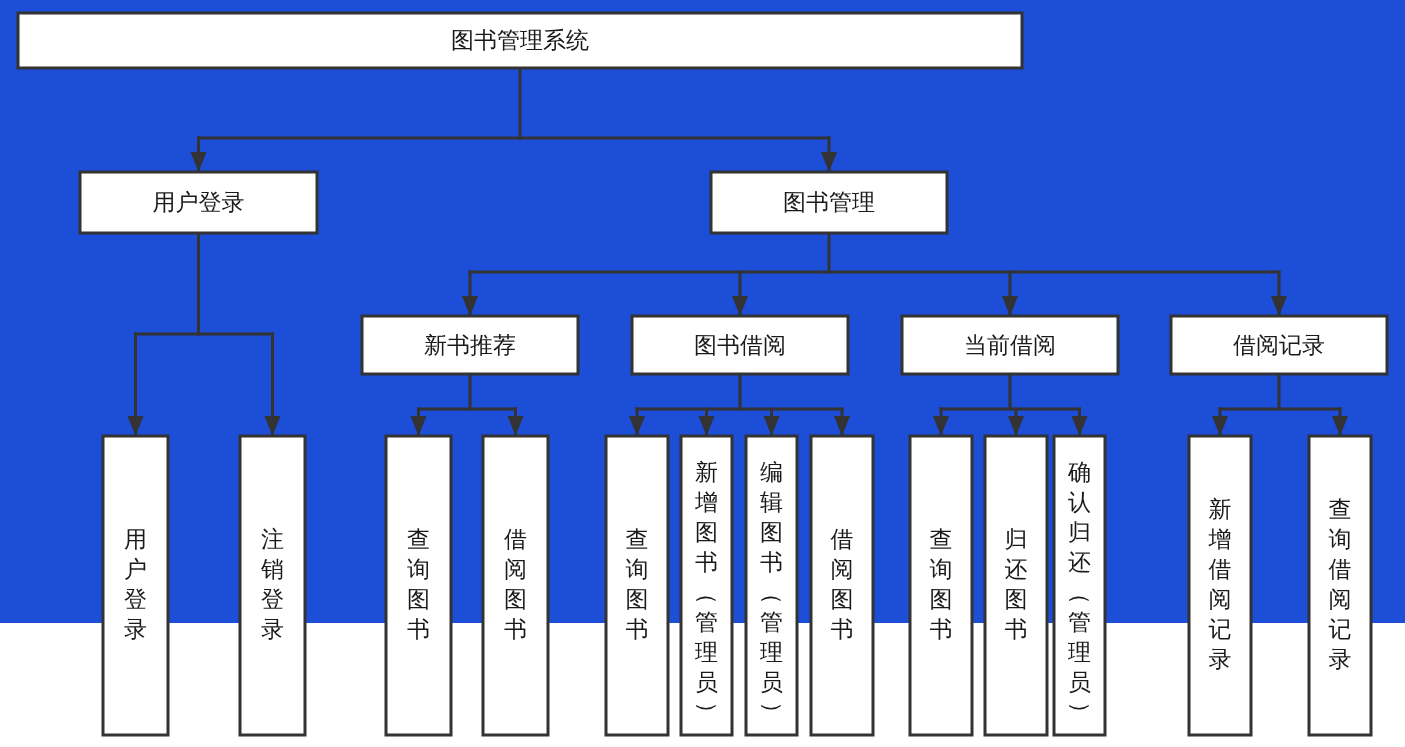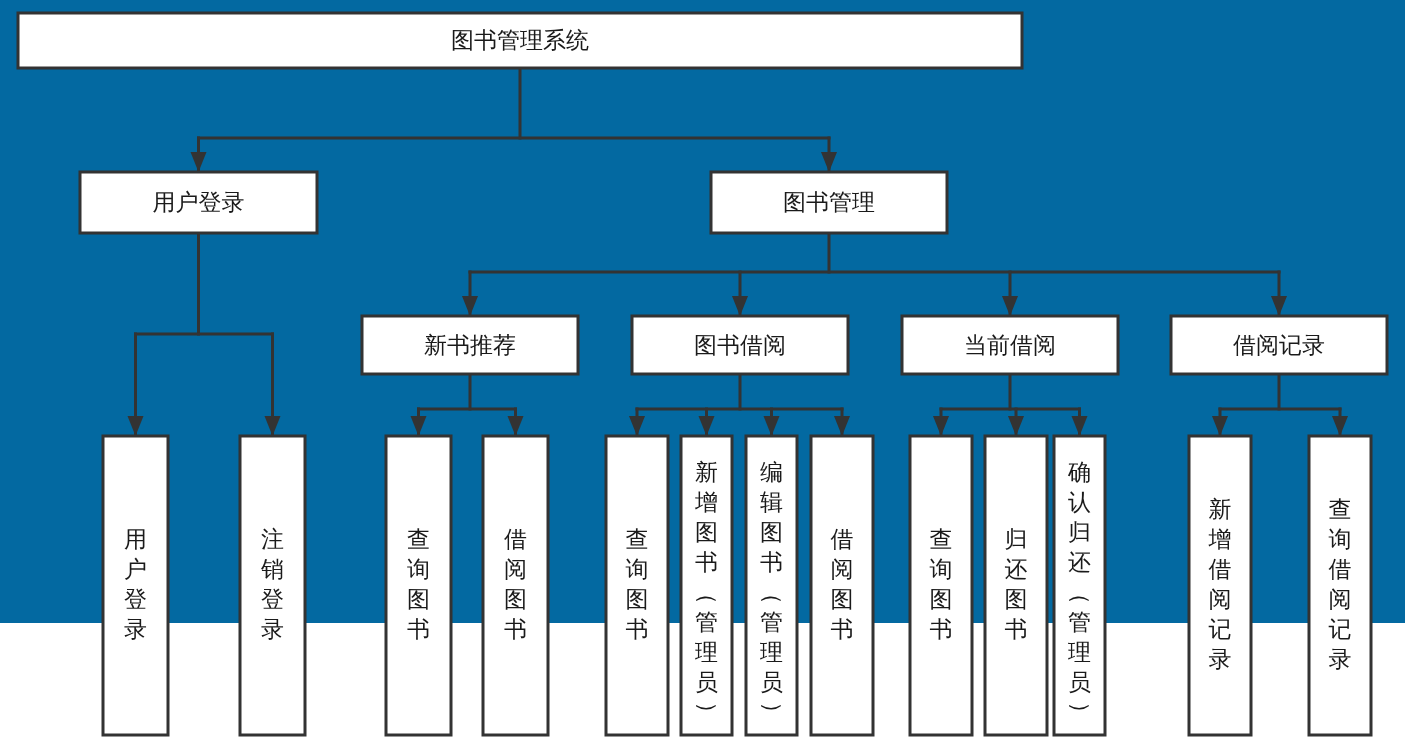--- a/index.html
+++ b/index.html
@@ -11,21 +11,21 @@
   body {
     width: 1405px;
     height: 747px;
     overflow: hidden;
     font-family: "DejaVu Sans", "Liberation Sans", sans-serif;
   }
   #diagram-root {
     position: relative;
     width: 1405px;
     height: 623px;
-    background: #0369a1;
+    background: #1d4ed8;
   }
   svg.flow-svg {
     position: absolute;
     left: 0;
     top: 0;
     width: 1405px;
     height: 747px;
     display: block;
   }
   .node-rect {

